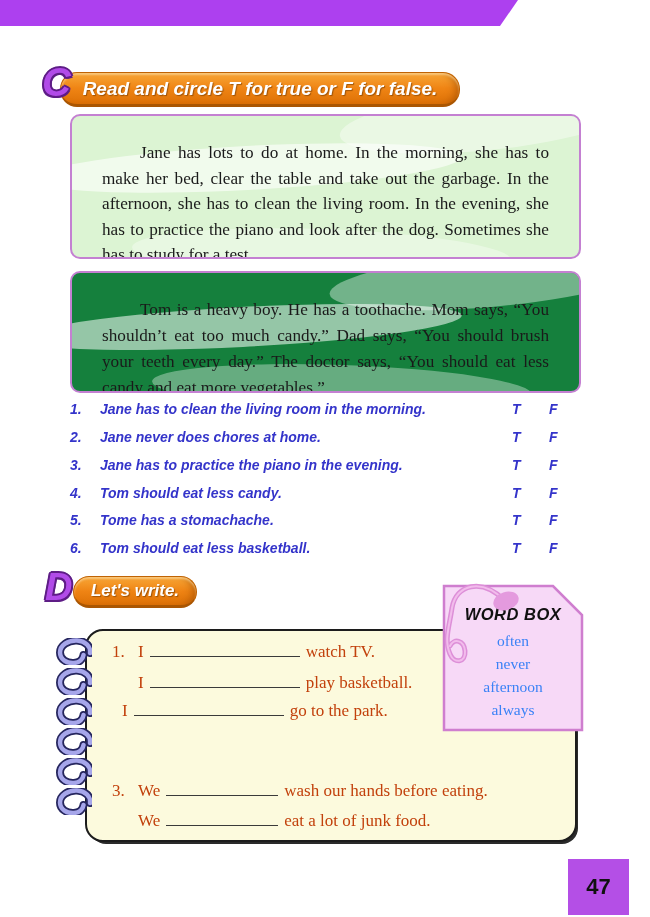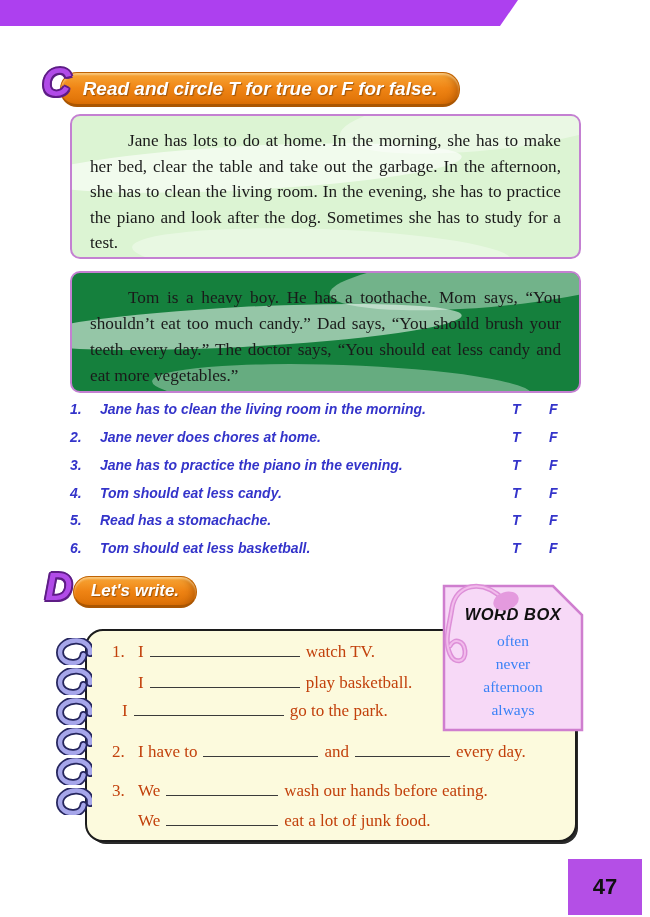--- a/index.html
+++ b/index.html
@@ -25,21 +25,21 @@
   .pill-text{font-family:"Liberation Sans",sans-serif;font-weight:bold;font-style:italic;color:#ffffff;
              text-shadow:1px 1px 1px rgba(110,55,0,.6);white-space:nowrap;}
   .pill-c{left:60px;top:72px;width:398px;height:31px;}
   .pill-c .pill-text{font-size:19px;}
   .pill-d{left:73px;top:576px;width:122px;height:28px;}
   .pill-d .pill-text{font-size:17px;}
 
   
   .passage{position:absolute;left:70px;width:511px;border:2px solid #c480d2;border-radius:10px;
            overflow:hidden;box-sizing:border-box;}
-  .passage p{position:relative;z-index:2;margin:4px;padding:8px 14px 6px 14px;text-align:justify;
+  .passage p{position:relative;z-index:2;margin:16px;padding:8px 14px 6px 14px;text-align:justify;
              font-size:17.2px;text-indent:38px;}
   .passage-green{top:114px;height:145px;background:#dcf4d3;}
   .passage-green p{line-height:25.5px;}
   .passage-pink{top:271px;height:122px;background:#15803d;}
   .passage-pink p{line-height:26px;}
   .swash{position:absolute;z-index:1;border-radius:50%;}
   .g1{left:-40px;top:30px;width:430px;height:44px;background:rgba(255,255,255,.6);transform:rotate(-3deg);}
   .g2{right:-60px;top:-26px;width:300px;height:60px;background:rgba(255,255,255,.4);transform:rotate(-6deg);}
   .g3{left:60px;bottom:-22px;width:380px;height:50px;background:rgba(255,255,255,.35);transform:rotate(2deg);}
   .p1{left:-50px;top:34px;width:440px;height:40px;background:rgba(255,255,255,.55);transform:rotate(-3deg);}
@@ -70,21 +70,21 @@
   .word-tag{position:absolute;left:442px;top:584px;width:142px;height:161px;z-index:7;}
   .tag-shape{position:absolute;left:0;top:0;}
   .tag-content{position:relative;z-index:2;display:flex;flex-direction:column;align-items:center;
                padding-top:21px;}
   .tag-title{font-family:"Liberation Sans",sans-serif;font-weight:bold;font-style:italic;
              font-size:16.5px;color:#111;margin-bottom:5px;letter-spacing:.5px;}
   .tag-word{font-size:15.5px;line-height:23px;color:#3b82f6;}
   .tag-string{position:absolute;left:-10px;top:-14px;z-index:3;pointer-events:none;}
 
   
-  .page-num-box{position:absolute;left:568px;top:859px;width:74px;height:56px;background:#b44fe6;
+  .page-num-box{position:absolute;left:568px;top:859px;width:61px;height:56px;background:#b44fe6;
                 display:flex;align-items:center;justify-content:center;}
   .page-num{font-family:"Liberation Sans",sans-serif;font-weight:bold;font-size:22px;color:#111;}
 </style>
 </head>
 <body>
 
 <div class="page">
 
   <div class="top-band"></div>
 
@@ -126,21 +126,21 @@
     <span class="q-f">F</span>
   </div>
   <div class="q-row" style="top:485px;">
     <span class="q-num">4.</span>
     <span class="q-text">Tom should eat less candy.</span>
     <span class="q-t">T</span>
     <span class="q-f">F</span>
   </div>
   <div class="q-row" style="top:512px;">
     <span class="q-num">5.</span>
-    <span class="q-text">Read has a stomachache.</span>
+    <span class="q-text">Tome has a stomachache.</span>
     <span class="q-t">T</span>
     <span class="q-f">F</span>
   </div>
   <div class="q-row" style="top:540px;">
     <span class="q-num">6.</span>
     <span class="q-text">Tom should eat less basketball.</span>
     <span class="q-t">T</span>
     <span class="q-f">F</span>
   </div>
 
@@ -177,23 +177,20 @@
   </svg>
 
   <div class="nb-line" style="left:112px;top:641px;">
     <span class="nb-num">1.</span><span>I</span><span class="blank w150"></span><span>watch TV.</span>
   </div>
   <div class="nb-line indent" style="left:112px;top:672px;">
     <span>I</span><span class="blank w150"></span><span>play basketball.</span>
   </div>
   <div class="nb-line indent" style="left:96px;top:700px;">
     <span>I</span><span class="blank w150"></span><span>go to the park.</span>
-  </div>
-  <div class="nb-line" style="left:112px;top:741px;">
-    <span class="nb-num">2.</span><span>I have to</span><span class="blank w115"></span><span>and</span><span class="blank w95"></span><span>every day.</span>
   </div>
   <div class="nb-line" style="left:112px;top:780px;">
     <span class="nb-num">3.</span><span>We</span><span class="blank w112"></span><span>wash our hands before eating.</span>
   </div>
   <div class="nb-line indent" style="left:112px;top:810px;">
     <span>We</span><span class="blank w112"></span><span>eat a lot of junk food.</span>
   </div>
 
   <div class="word-tag">
     <svg class="tag-shape" width="142" height="148" viewBox="0 0 142 148">

